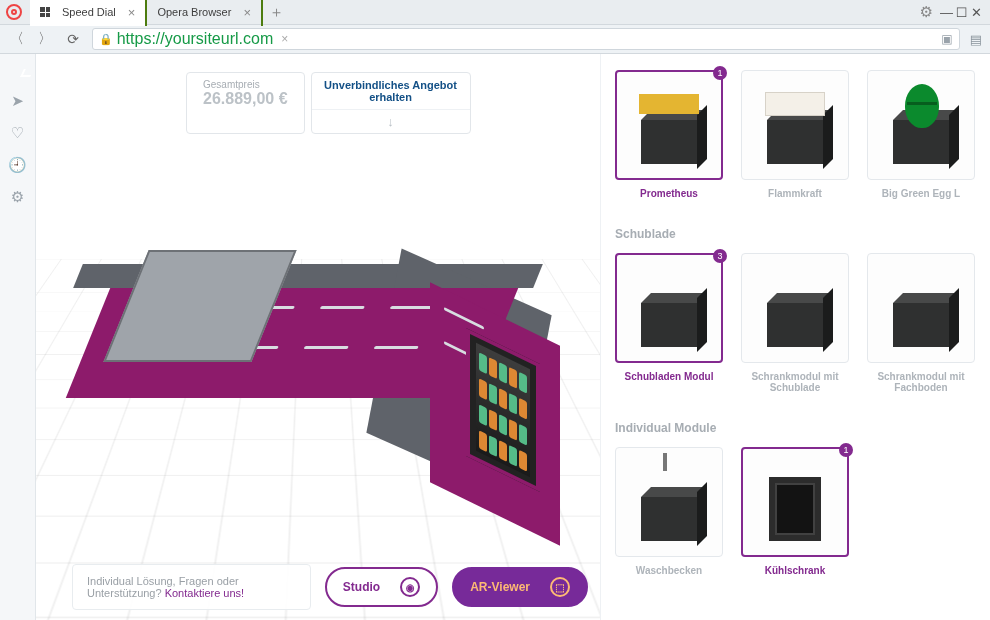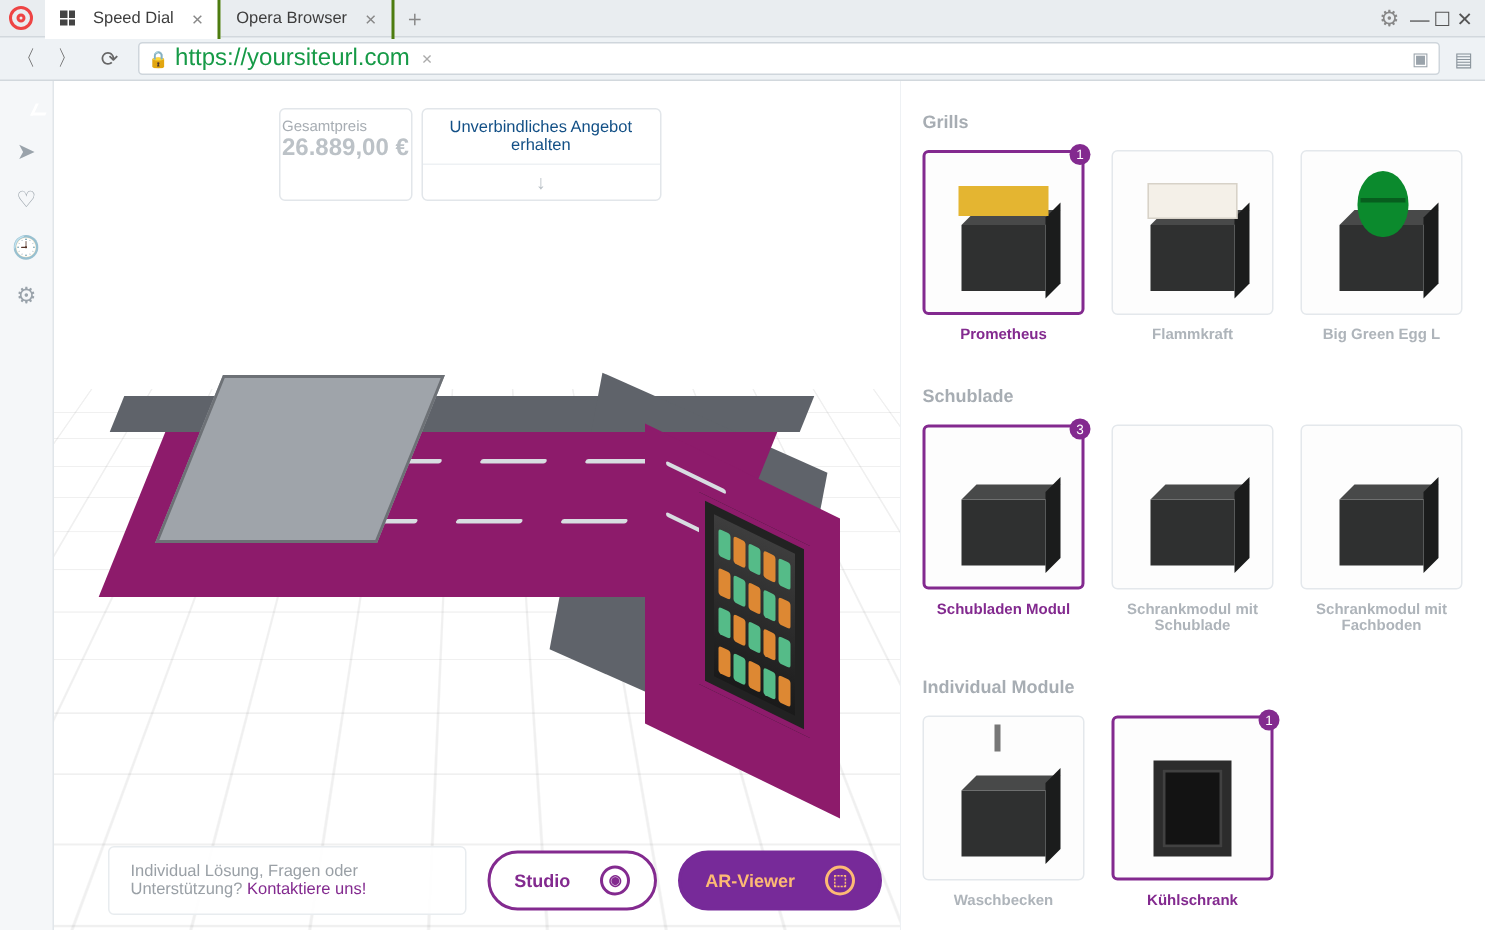--- a/index.html
+++ b/index.html
@@ -32,25 +32,25 @@
   .ic-fb{width:18px;height:18px;border-radius:50%;background:#0084ff;position:relative}
   .ic-fb::after{content:"";position:absolute;left:4px;top:5px;width:8px;height:6px;border:2px solid #fff;border-top:none;border-right:none;transform:skewX(-25deg)}
   .ic-wa{width:16px;height:16px;border-radius:50%;background:#25d366}
   
   .viewport{flex:1;position:relative;background:#fff;overflow:hidden}
   .grid-floor{position:absolute;inset:0;
     background-image:repeating-linear-gradient(to right,rgba(0,0,0,.06) 0 1px,transparent 1px 38px),
                      repeating-linear-gradient(to bottom,rgba(0,0,0,.06) 0 1px,transparent 1px 38px);
     transform:perspective(800px) rotateX(55deg) scale(1.6) translateY(80px);transform-origin:50% 70%;}
   .price-block{position:absolute;left:150px;top:18px;display:flex;gap:6px}
-  .price-card{background:#fff;border:1px solid #e2e6ea;border-radius:4px;padding:6px 1px;text-align:left}
+  .price-card{background:#fff;border:1px solid #e2e6ea;border-radius:4px;padding:6px 16px;text-align:left}
   .price-label{font-size:10px;color:#a7adb3}
   .price-val{font-size:16px;color:#bcc2c7;font-weight:bold}
   .quote-card{background:#fff;border:1px solid #e2e6ea;border-radius:4px;width:160px;text-align:center}
-  .quote-title{font-size:11px;color:#135086;font-weight:normal;padding:6px 4px;border-bottom:1px solid #eef1f4}
+  .quote-title{font-size:11px;color:#135086;font-weight:bold;padding:6px 4px;border-bottom:1px solid #eef1f4}
   .quote-arrow{color:#b8bfc5;font-size:13px;padding:4px 0}
   .footer-bar{position:absolute;bottom:10px;left:36px;right:12px;display:flex;align-items:center;gap:14px}
   .help-box{flex:1;background:rgba(255,255,255,.9);border:1px solid #e8ecef;border-radius:4px;font-size:11px;color:#9aa0a6;padding:10px 14px}
   .help-link{color:#832a8f;font-weight:normal}
   .pill{display:flex;align-items:center;gap:20px;padding:8px 16px;border:2px solid #832a8f;border-radius:22px;font-size:12px;font-weight:bold;cursor:pointer}
   .pill.studio{color:#832a8f;background:#fff}
   .pill.ar{color:#fdba74;background:#772a99;border-color:#772a99}
   .pill-ic{width:20px;height:20px;border:2px solid currentColor;border-radius:50%;display:flex;align-items:center;justify-content:center;font-size:10px}
   
   .kitchen{position:absolute;left:42px;top:160px;width:510px;height:280px}
@@ -213,21 +213,20 @@
         <span class="pill-ic">◉</span>
       </div>
       <div class="pill ar">
         <span>AR-Viewer</span>
         <span class="pill-ic">⬚</span>
       </div>
     </div>
   </div>
 
   <div class="panel" id="catalog">
-      <div class="sec-title">Grills</div>
       <div class="cards">
         <div class="card selected">
           <div class="card-img">
             <div class="badge">1</div>
             <div class="thumb">
               <div class="base-box"></div>
               <div class="yellow-top"></div>
             </div>
           </div>
           <div class="card-label">Prometheus</div>

